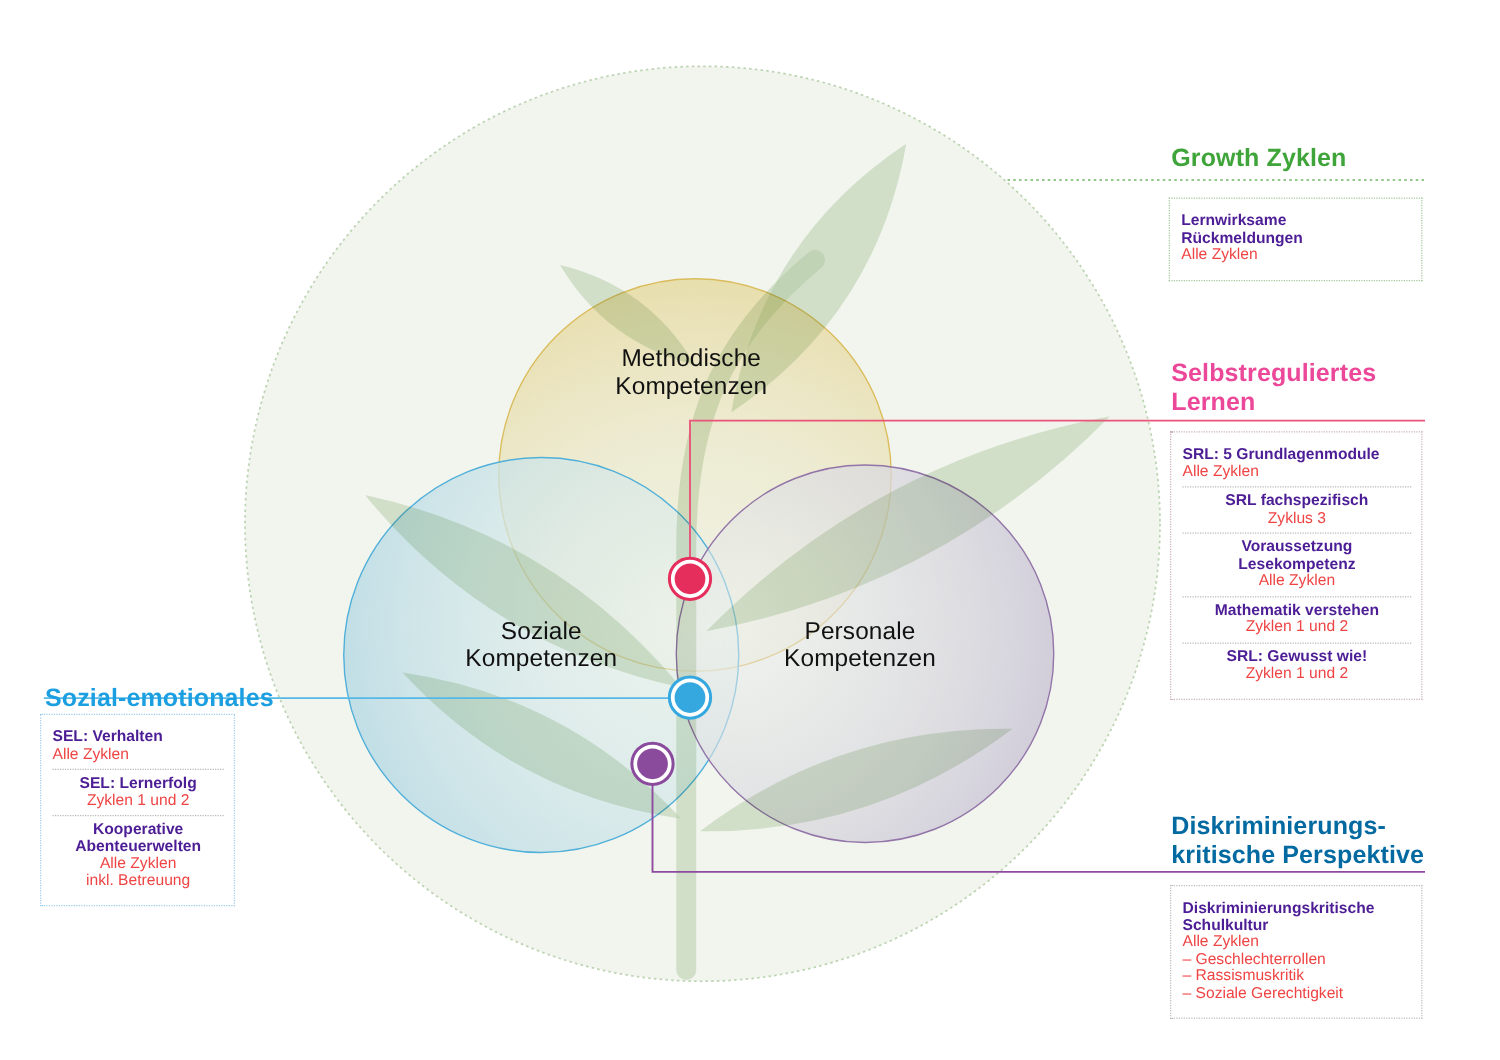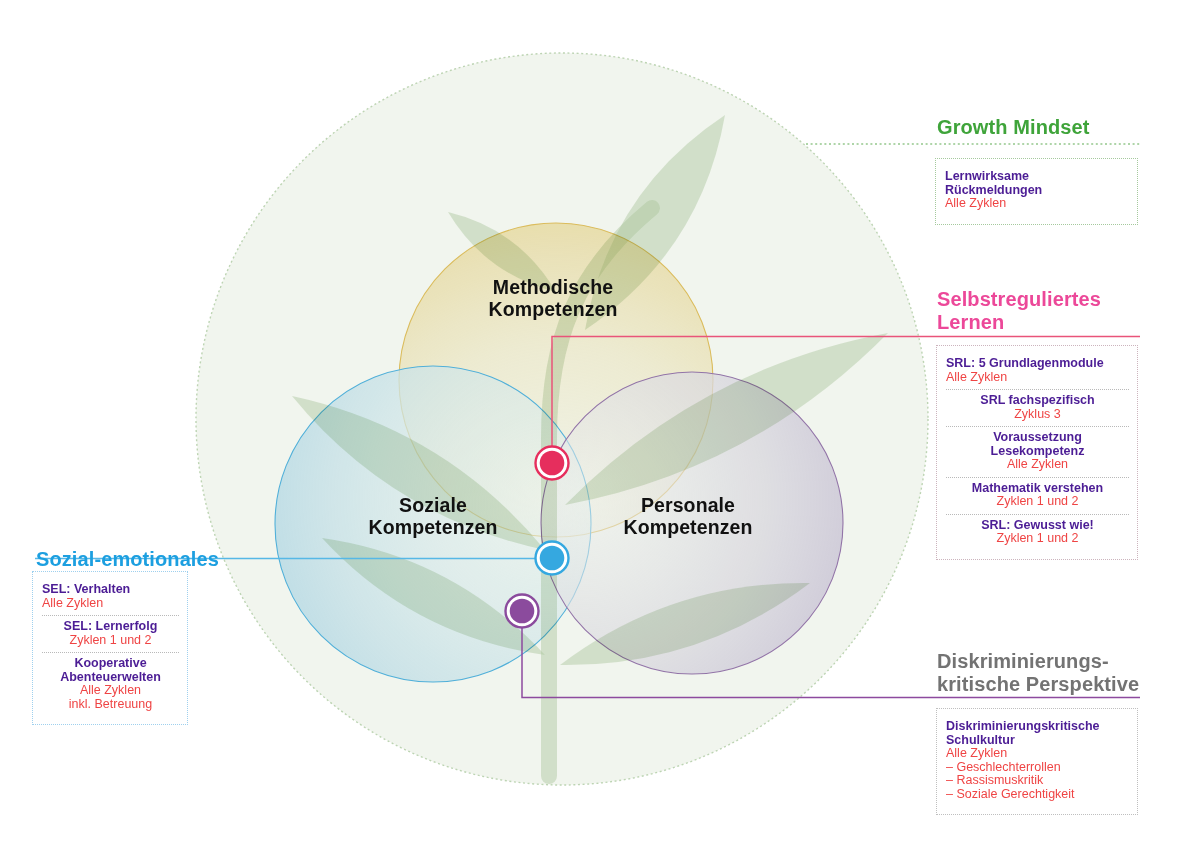--- a/index.html
+++ b/index.html
@@ -2,21 +2,21 @@
 <html><head>
 <meta charset="utf-8">
 <style>
   html,body{margin:0;padding:0;background:#ffffff;}
   #stage{
     position:relative;width:1200px;height:848px;overflow:hidden;background:#ffffff;
     font-family:"Liberation Sans","DejaVu Sans",sans-serif;
   }
   #bg-svg{position:absolute;left:0;top:0;}
   .venn-label{
-    position:absolute;text-align:center;font-weight:700;font-size:19.5px;
+    position:absolute;text-align:center;font-weight:400;font-size:19.5px;
     line-height:22px;color:#111111;letter-spacing:.1px;white-space:nowrap;
   }
   .callout-heading{
     position:absolute;font-weight:700;font-size:20px;line-height:22.5px;
     letter-spacing:.1px;white-space:nowrap;
   }
   .panel{
     position:absolute;background:#ffffff;border:1px dotted #bcbcbc;
     box-sizing:border-box;padding:7px 8px 8px 9px;font-size:12.5px;
   }
@@ -97,21 +97,21 @@
   <div class="venn-label" style="left:323px;top:494px;width:220px;">
     <div>Soziale</div>
     <div>Kompetenzen</div>
   </div>
   <div class="venn-label" style="left:578px;top:494px;width:220px;">
     <div>Personale</div>
     <div>Kompetenzen</div>
   </div>
 
   <div class="callout-heading" style="left: 937px; top: 116px; color: rgb(63, 164, 58);">
-    <div>Growth Mindset</div>
+    <div>Growth Zyklen</div>
   </div>
   <div class="panel green-border" style="left:935px;top:158px;width:203px;">
     <div class="p-item">
       <div class="p-title">Lernwirksame Rückmeldungen</div>
       <div class="p-sub">Alle Zyklen</div>
     </div>
   </div>
 
   <div class="callout-heading" style="left: 937px; top: 288px; color: #ec4899;">
     <div>Selbstreguliertes</div>
@@ -153,21 +153,21 @@
       <div class="p-title">SEL: Lernerfolg</div>
       <div class="p-sub">Zyklen 1 und 2</div>
     </div>
     <div class="p-item">
       <div class="p-title">Kooperative Abenteuerwelten</div>
       <div class="p-sub">Alle Zyklen</div>
       <div class="p-sub">inkl. Betreuung</div>
     </div>
   </div>
 
-  <div class="callout-heading" style="left: 937px; top: 650px; color: #737373;">
+  <div class="callout-heading" style="left: 937px; top: 650px; color: #0369a1;">
     <div>Diskriminierungs-</div>
     <div>kritische Perspektive</div>
   </div>
   <div class="panel gray-border" style="left:936px;top:708px;width:202px;">
     <div class="p-item">
       <div class="p-title">Diskriminierungskritische Schulkultur</div>
       <div class="p-sub">Alle Zyklen</div>
       <div class="p-sub">– Geschlechterrollen</div>
       <div class="p-sub">– Rassismuskritik</div>
       <div class="p-sub">– Soziale Gerechtigkeit</div>

